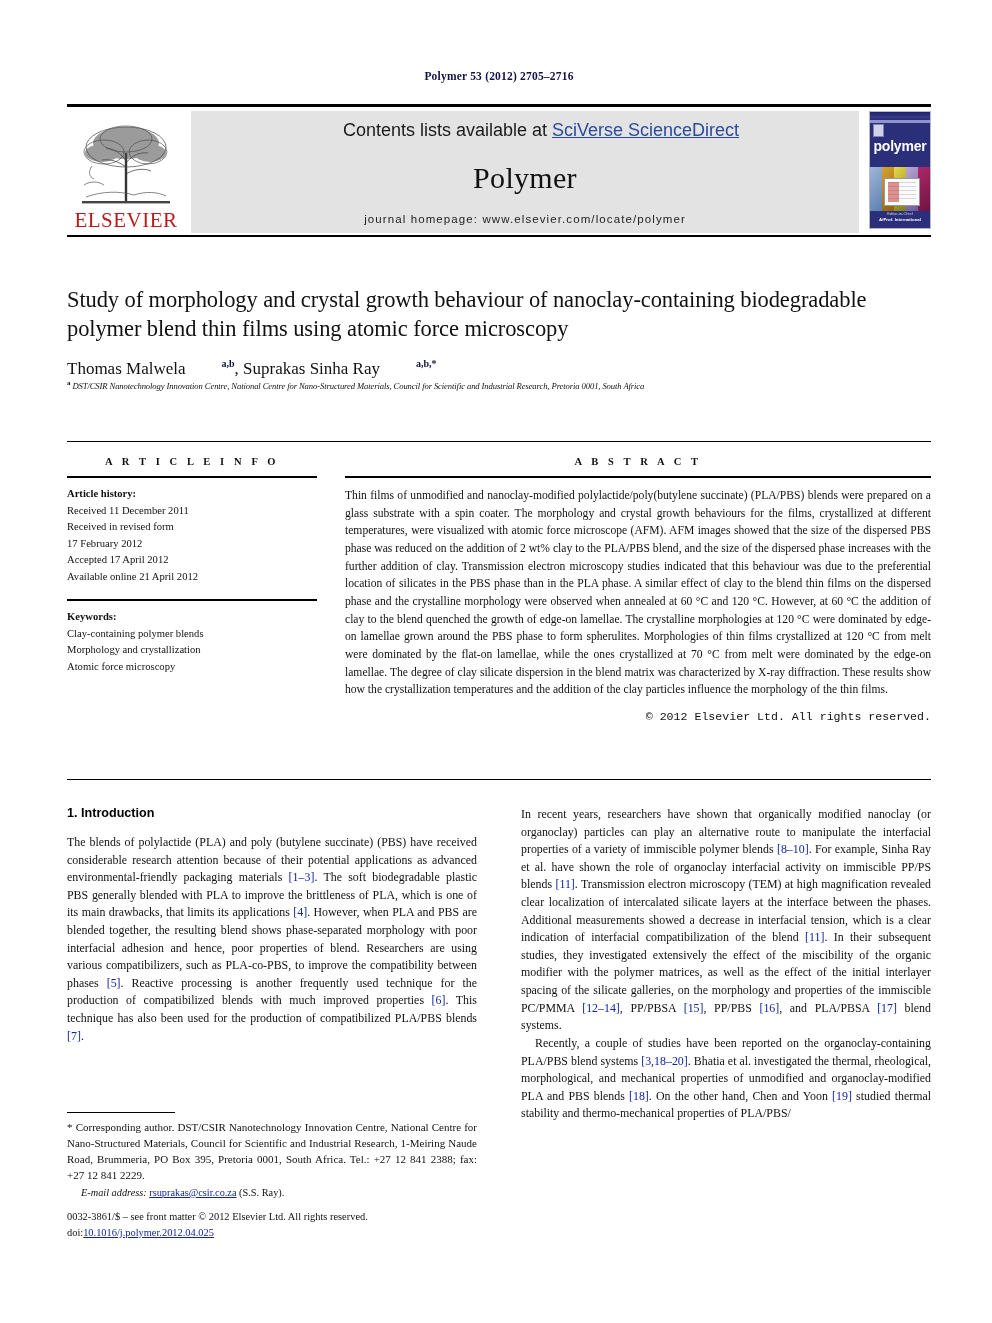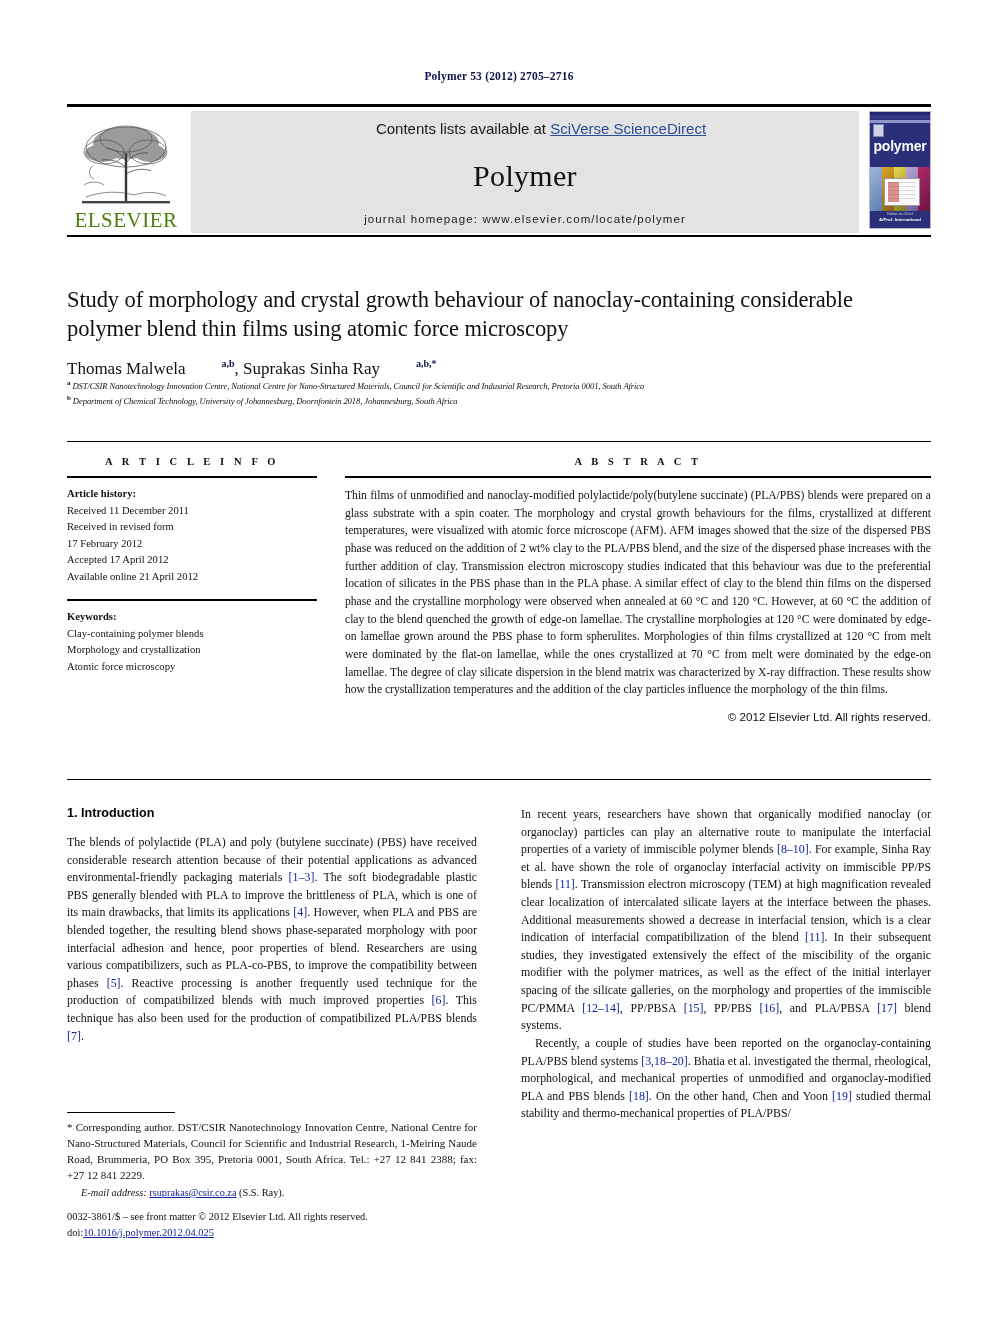--- a/index.html
+++ b/index.html
@@ -59,42 +59,42 @@
     display: flex;
     flex-direction: column;
     justify-content: flex-end;
     align-items: center;
     padding-bottom: 2px;
     box-sizing: border-box;
   }
   .tree-svg { display:block; }
   .elsevier-word {
     font-family: "Liberation Serif", serif;
-    color: #4d7c0f;
+    color: #b91c1c;
     font-size: 21px;
     letter-spacing: 0.5px;
     line-height: 1;
     font-weight: 400;
     margin-top: 1px;
   }
   .journal-band {
     flex: 1 1 auto;
     background: #e3e3e3;
     margin: 0 10px 0 6px;
     position: relative;
     display: flex;
     flex-direction: column;
     justify-content: space-between;
     align-items: center;
     padding: 9px 0 8px 0;
     box-sizing: border-box;
   }
   .contents-line {
     font-family: "Liberation Sans", sans-serif;
-    font-size: 15px;
+    font-size: 18px;
     color: #1a1a1a;
     margin-left: 32px;
   }
   .contents-line .sd-link {
     color: #2a4b9b;
   }
   .journal-title {
     font-family: "Liberation Serif", serif;
     font-size: 30px;
     color: #111;
@@ -246,21 +246,21 @@
 
   .abstract-text {
     font-family: "Liberation Serif", serif;
     font-size: 11.6px;
     line-height: 1.525;
     text-align: justify;
     margin-top: 9px;
     color: #111;
   }
   .copyright {
-    font-family: Liberation Sans, sans-serif;
+    font-family: Liberation Mono, monospace;
     font-size: 11.6px;
     text-align: right;
     margin-top: 11px;
     color: #111;
   }
   .rule-thin-bottom {
     position: absolute;
     left: 64px; top: 779px;
     width: 864px;
     border-top: 1px solid #000;
@@ -394,27 +394,26 @@
           <span>Editor-in-Chief</span>
           <b>A/Prof. International</b>
         </div>
       </div>
 
     </div>
     <div class="masthead-rule-bottom"></div>
   </div>
 
   <div class="title-block">
-    <h1 class="paper-title">Study of morphology and crystal growth behaviour of nanoclay-containing considerable polymer blend thin films using atomic force microscopy</h1>
+    <h1 class="paper-title">Study of morphology and crystal growth behaviour of nanoclay-containing biodegradable polymer blend thin films using atomic force microscopy</h1>
     <div class="authors">
       <span>Thomas Malwela</span><sup>a,b</sup>, <span>Suprakas Sinha Ray</span><sup>a,b,*</sup>
     </div>
     <div class="affil">
       <div><sup>a</sup> <span>DST/CSIR Nanotechnology Innovation Centre, National Centre for Nano-Structured Materials, Council for Scientific and Industrial Research, Pretoria 0001, South Africa</span></div>
-      <div><sup>b</sup> <span>Department of Chemical Technology, University of Johannesburg, Doornfontein 2018, Johannesburg, South Africa</span></div>
     </div>
   </div>
 
   <div class="rule-thin-top"></div>
 
   <div class="infoabs">
     <div class="col-info">
       <div class="section-caps">A R T I C L E  I N F O</div>
       <div class="hr-heavy"></div>
       <div class="info-body">

